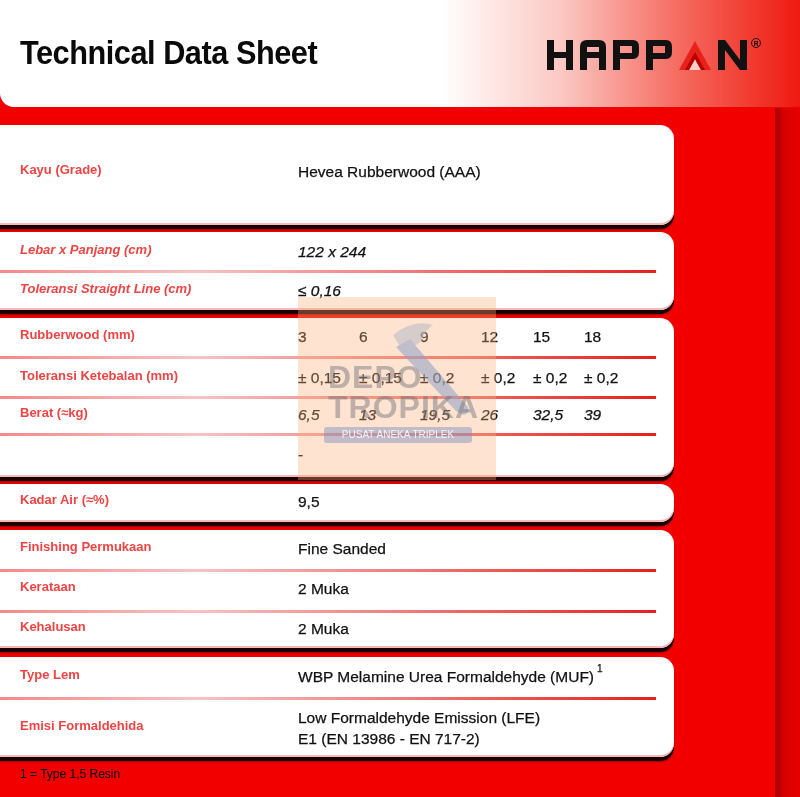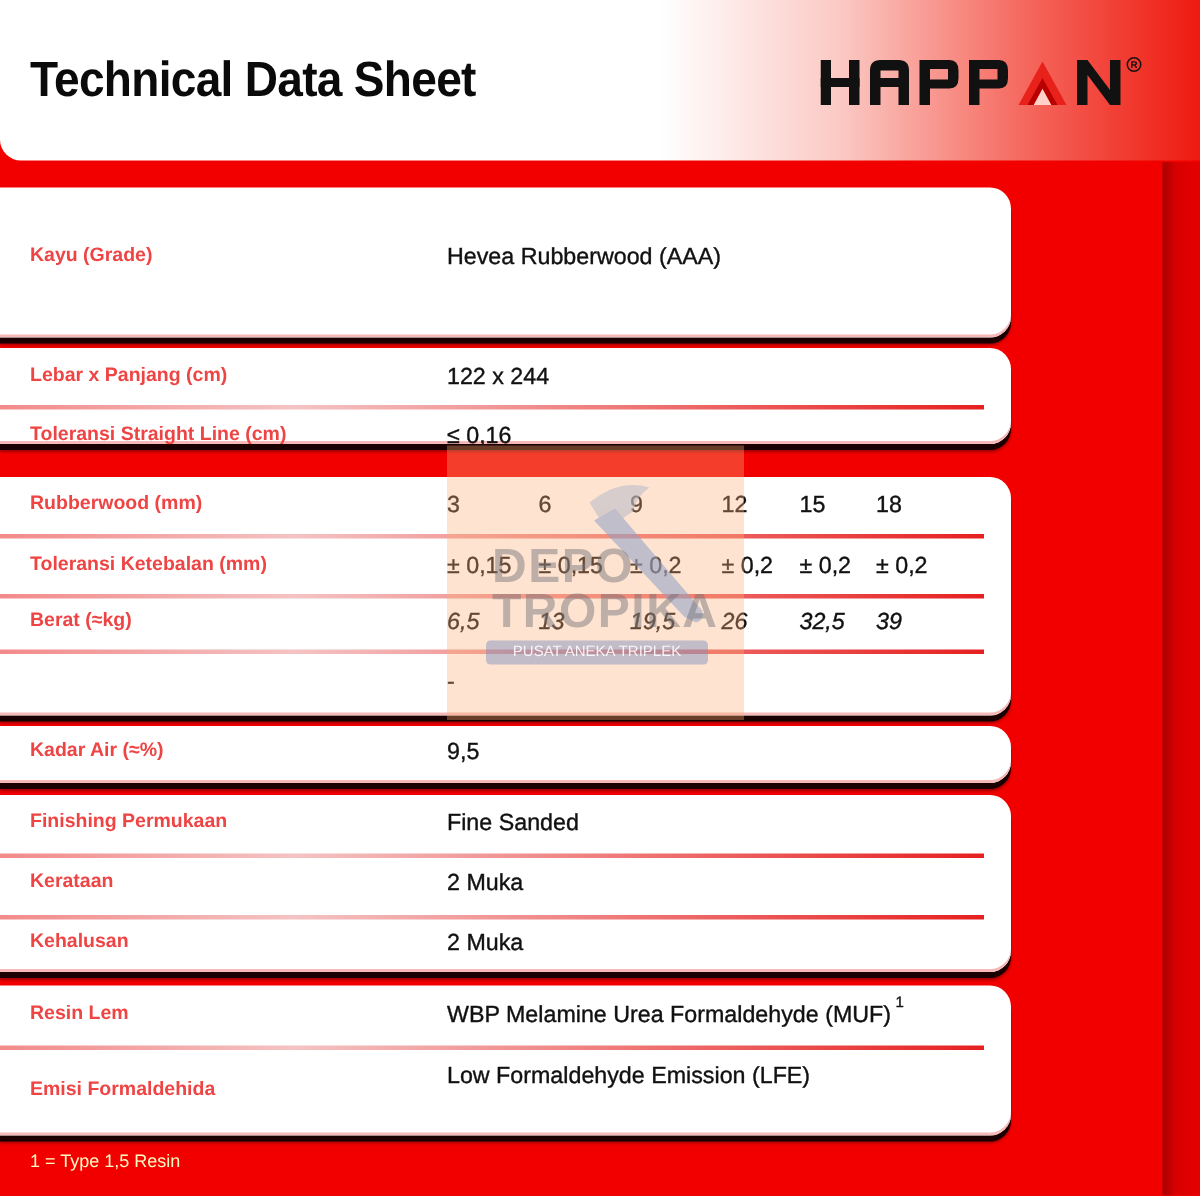--- a/index.html
+++ b/index.html
@@ -46,21 +46,21 @@
   .divider {
     position: absolute; left: 0; width: 656px; height: 3px;
     background: linear-gradient(90deg, #f38a8a 0%, #f4c3c3 30%, #f08080 60%, #e62020 100%);
   }
   .multi { display: flex; }
   .multi span { display: inline-block; width: 61px; }
   .multi span:nth-child(4) { width: 52px; }
   .multi span:nth-child(5) { width: 51px; }
   .value.two-line { line-height: 21px; }
   .footnote {
-    position: absolute; left: 20px; top: 767px; font-size: 12px; color: #fef9c3;
+    position: absolute; left: 20px; top: 767px; font-size: 12px; color: #000000;
   }
   .watermark {
     position: absolute; left: 298px; top: 297px; width: 198px; height: 183px;
     background: rgba(250, 175, 120, 0.35);
     pointer-events: none;
   }
   .wm-text {
     position: absolute; left: 30px; font-weight: 700; color: rgba(110,110,120,0.45);
     font-size: 32px; letter-spacing: 1px; white-space: nowrap;
   }
@@ -101,21 +101,21 @@
       <text x="209" y="7.5" font-size="6.5" text-anchor="middle" fill="#111" font-family="Liberation Sans, sans-serif" font-weight="700">R</text>
     </svg>
   </div>
 </div>
 
 <div class="card" style="top:125px;height:100px;">
   <div class="label" style="top:37px;">Kayu (Grade)</div>
   <div class="value" style="top:38px;">Hevea Rubberwood (AAA)</div>
 </div>
 
-<div class="card" style="top:232px;height:64px;">
+<div class="card" style="top:232px;height:78px;font-style:italic;">
   <div class="label" style="top:10px;">Lebar x Panjang (cm)</div>
   <div class="value" style="top:11px;">122 x 244</div>
   <div class="divider" style="top:38px;"></div>
   <div class="label" style="top:49px;">Toleransi Straight Line (cm)</div>
   <div class="value" style="top:50px;">≤ 0,16</div>
 </div>
 
 <div class="card" style="top:318px;height:159px;">
   <div class="label" style="top:9px;">Rubberwood (mm)</div>
   <div class="value multi" style="top:10px;">
@@ -160,26 +160,27 @@
   <div class="value" style="top:10px;">Fine Sanded</div>
   <div class="divider" style="top:39px;"></div>
   <div class="label" style="top:49px;">Kerataan</div>
   <div class="value" style="top:50px;">2 Muka</div>
   <div class="divider" style="top:80px;"></div>
   <div class="label" style="top:89px;">Kehalusan</div>
   <div class="value" style="top:90px;">2 Muka</div>
 </div>
 
 <div class="card" style="top:657px;height:100px;">
-  <div class="label" style="top:10px;">Resin Lem</div>
+  <div class="label" style="top:10px;">Type Lem</div>
   <div class="value" style="top:10px;"><span>WBP Melamine Urea Formaldehyde (MUF)</span><sup>1</sup></div>
   <div class="divider" style="top:40px;"></div>
   <div class="label" style="top:61px;">Emisi Formaldehida</div>
   <div class="value two-line" style="top:50px;">
     <div>Low Formaldehyde Emission (LFE)</div>
+    <div>E1 (EN 13986 - EN 717-2)</div>
   </div>
 </div>
 
 <div class="footnote">1 = Type 1,5 Resin</div>
 
 <div class="watermark">
   <svg width="198" height="199" viewBox="0 0 198 199" style="position:absolute;left:0;top:0;">
     <g opacity="0.55">
       <path d="M95 38 Q115 22 135 28 Q126 34 124 44 L106 56 Z" fill="#b8bcc8"></path>
       <path d="M98 50 L112 42 L170 110 Q172 116 166 118 L158 114 Z" fill="#8fa0c8"></path>

